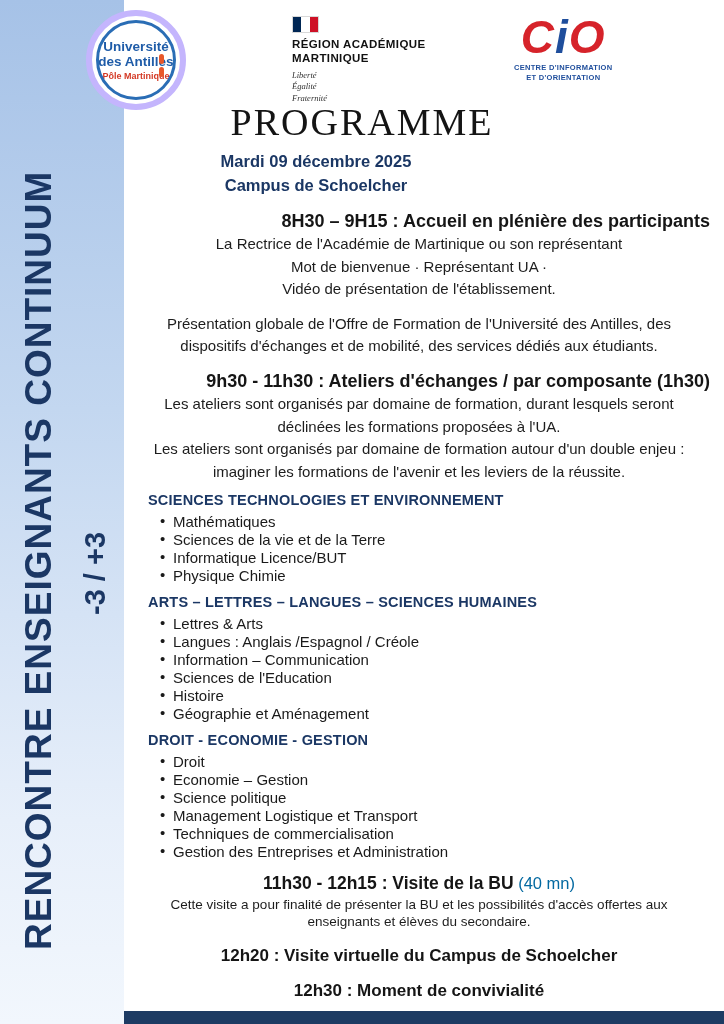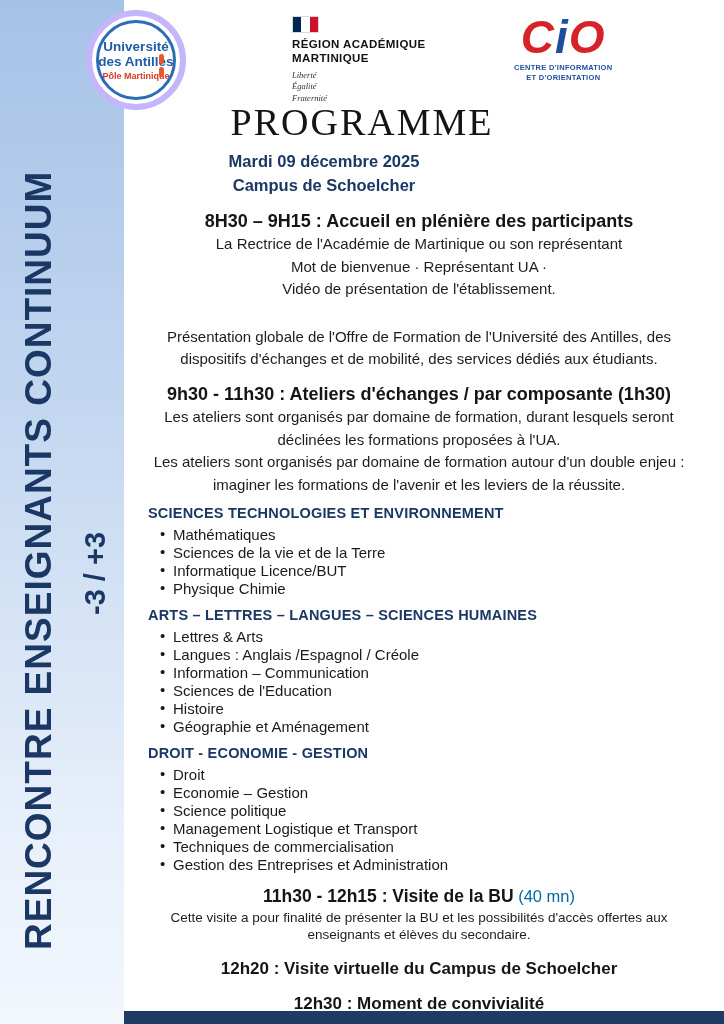--- a/index.html
+++ b/index.html
@@ -63,28 +63,28 @@
   .cio-c, .cio-o { color:#d6232a; }
   .cio-i { color:#1f4e9c; }
   .cio-sub { margin-top:3px; color:#1f4e9c; font-size:7.5px; font-weight:700; letter-spacing:0.3px; line-height:1.35; }
 
   
   .title-block { position:absolute; left:0; top:100px; width:724px; text-align:center; }
   .main-title {
     font-family:"Liberation Serif", serif; font-weight:500;
     font-size:38px; letter-spacing:2px; color:#141414;
   }
-  .date-block { position:absolute; left:16px; top:150px; width:616px; text-align:center; }
+  .date-block { position:absolute; left:8px; top:150px; width:616px; text-align:center; }
   .date-line { font-size:16.5px; font-weight:700; color:#1b3764; line-height:1.45; }
 
   
   .content { position:absolute; left:128px; top:210px; width:582px; }
-  .session-heading { font-size:18px; font-weight:700; color:#151515; text-align:center; line-height:1.3; }
+  .session-heading { font-size:18px; font-weight:700; color:#151515; text-align:right; line-height:1.3; }
   .center-text { font-size:15px; color:#1d1d1d; text-align:center; line-height:1.5; max-width:548px; margin:0 auto; }
-  .para { margin-top:25px; }
+  .para { margin-top:12px; }
   .mt12 { margin-top:12px; }
 
   .cats { margin-top:6px; padding-left:20px; text-align:left; }
   .cat { margin-top:8px; }
   .cat-title { font-size:14.5px; font-weight:700; color:#1b3764; letter-spacing:0.2px; line-height:1.3; }
   .cat ul { list-style:none; margin:3px 0 0 10px; }
   .cat li { font-size:15px; line-height:1.2; padding-left:15px; position:relative; color:#1a1a1a; }
   .cat li::before { content:"\2022"; position:absolute; left:2px; top:-1px; font-size:15px; }
 
   .visite-heading { margin-top:11px; text-align:center; font-size:17.5px; line-height:1.3; }

